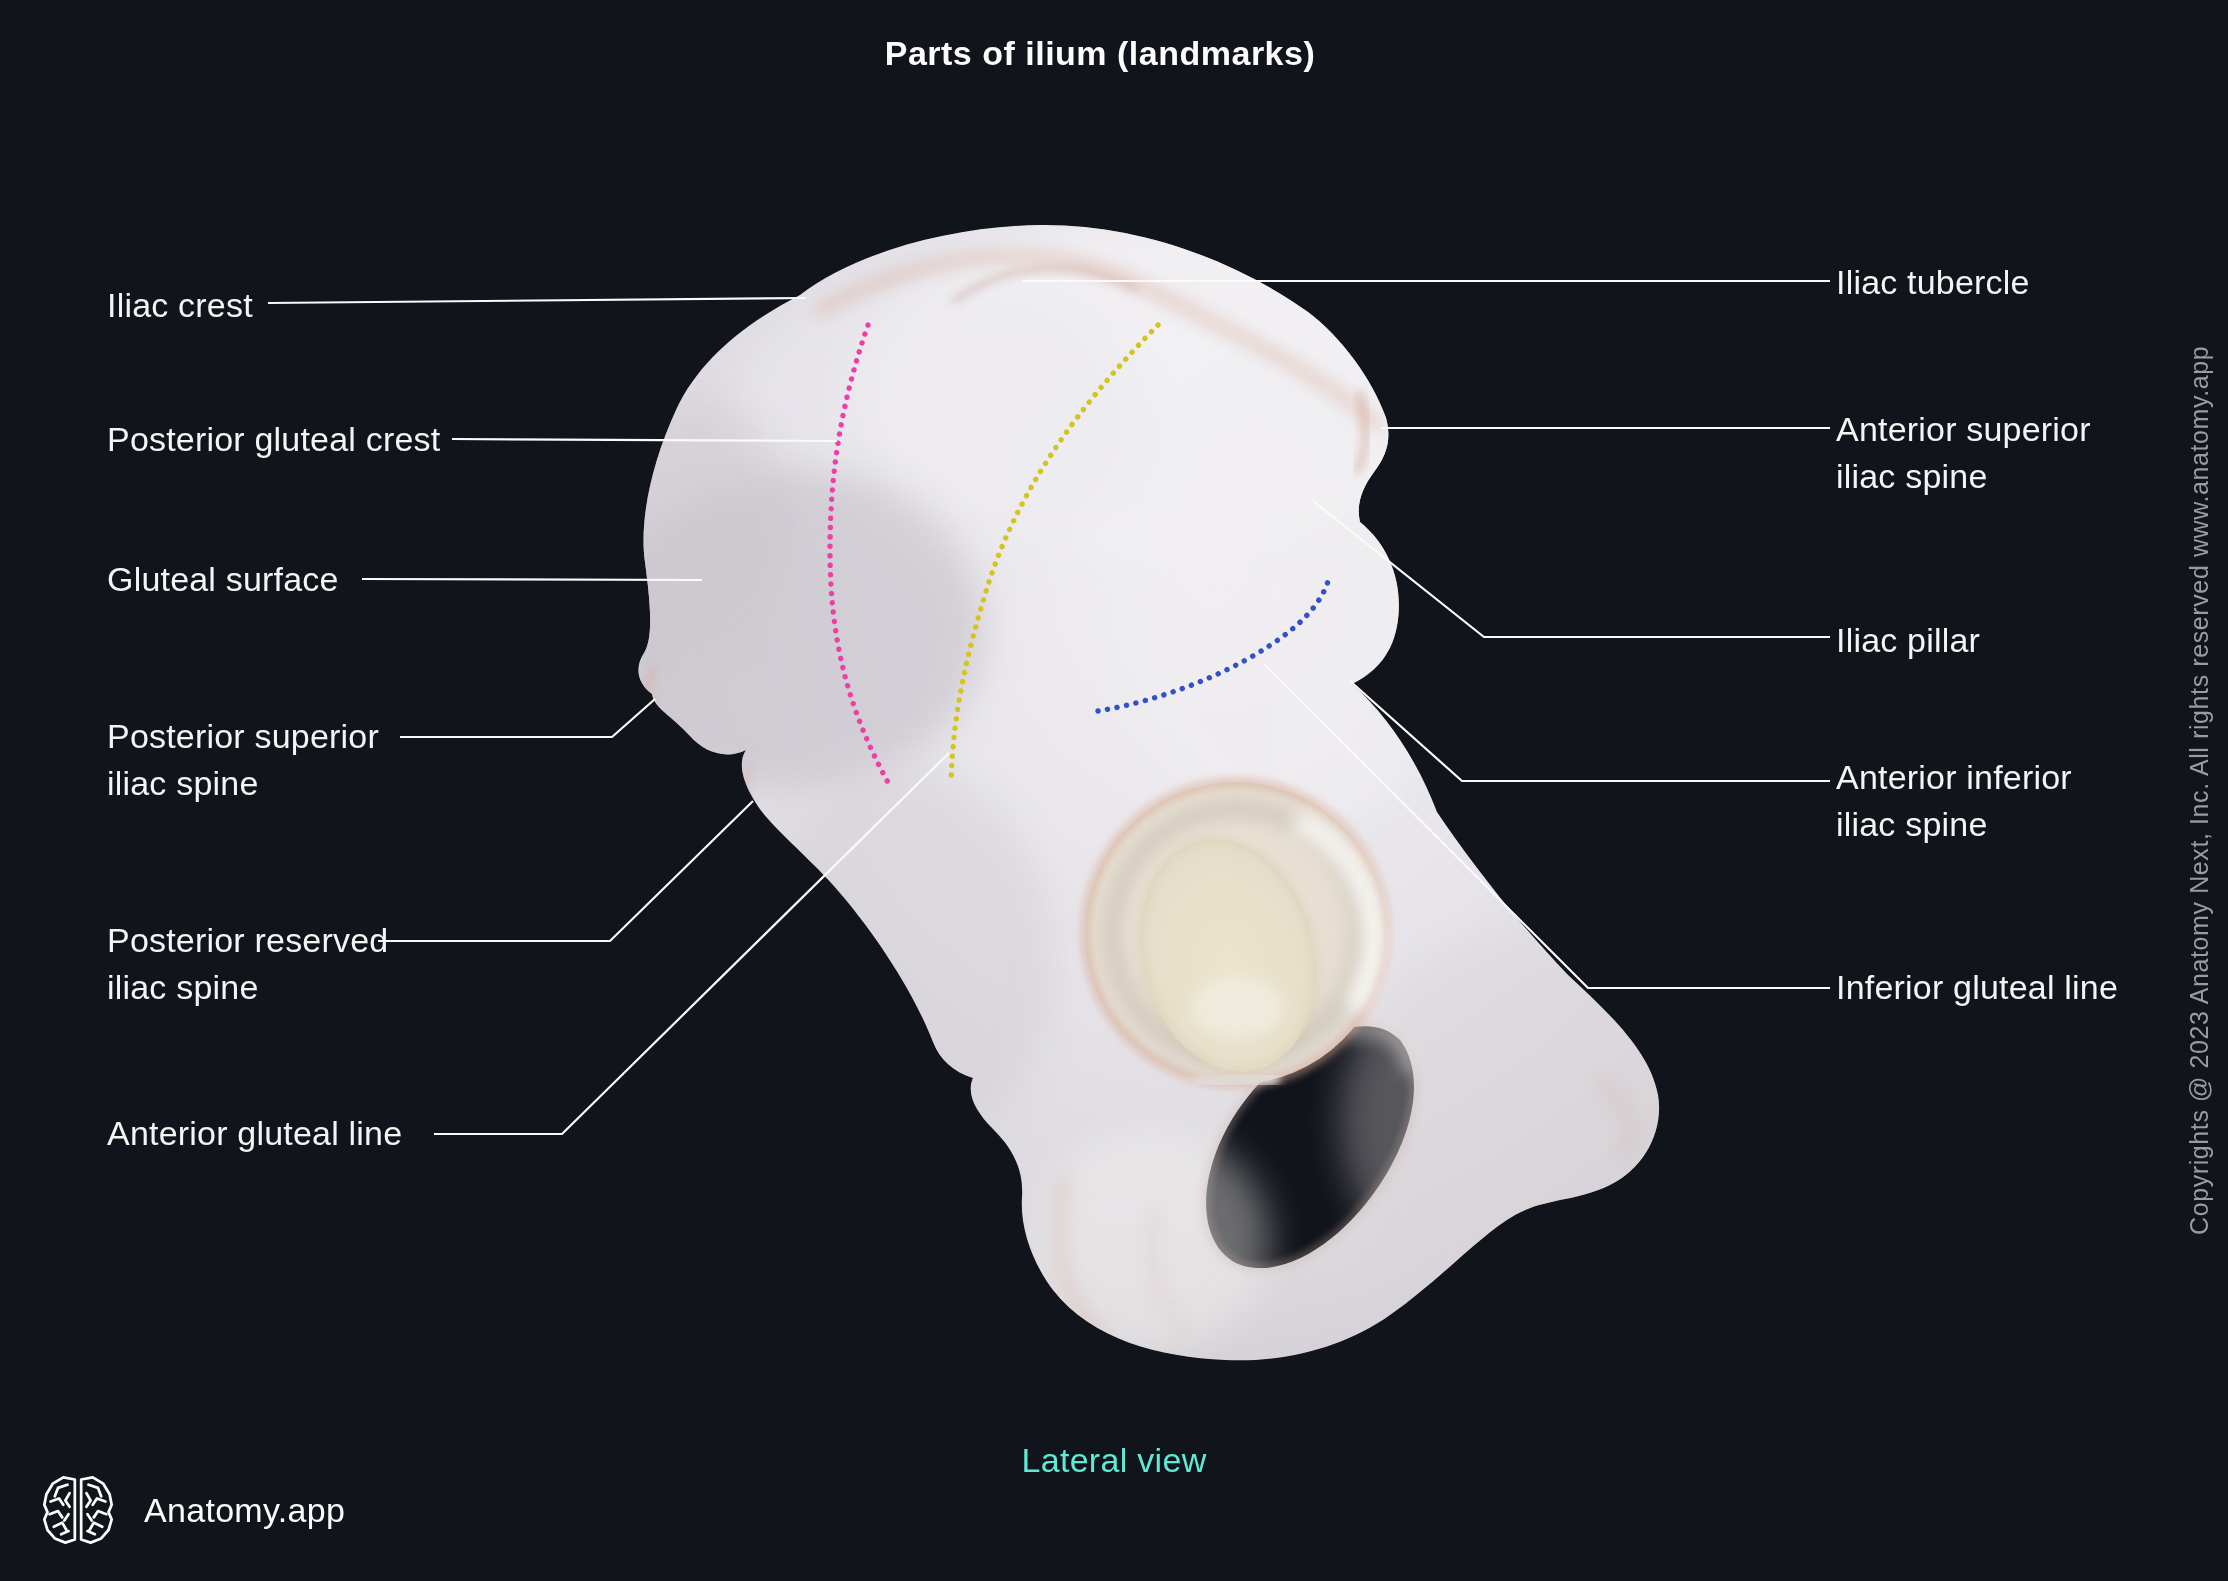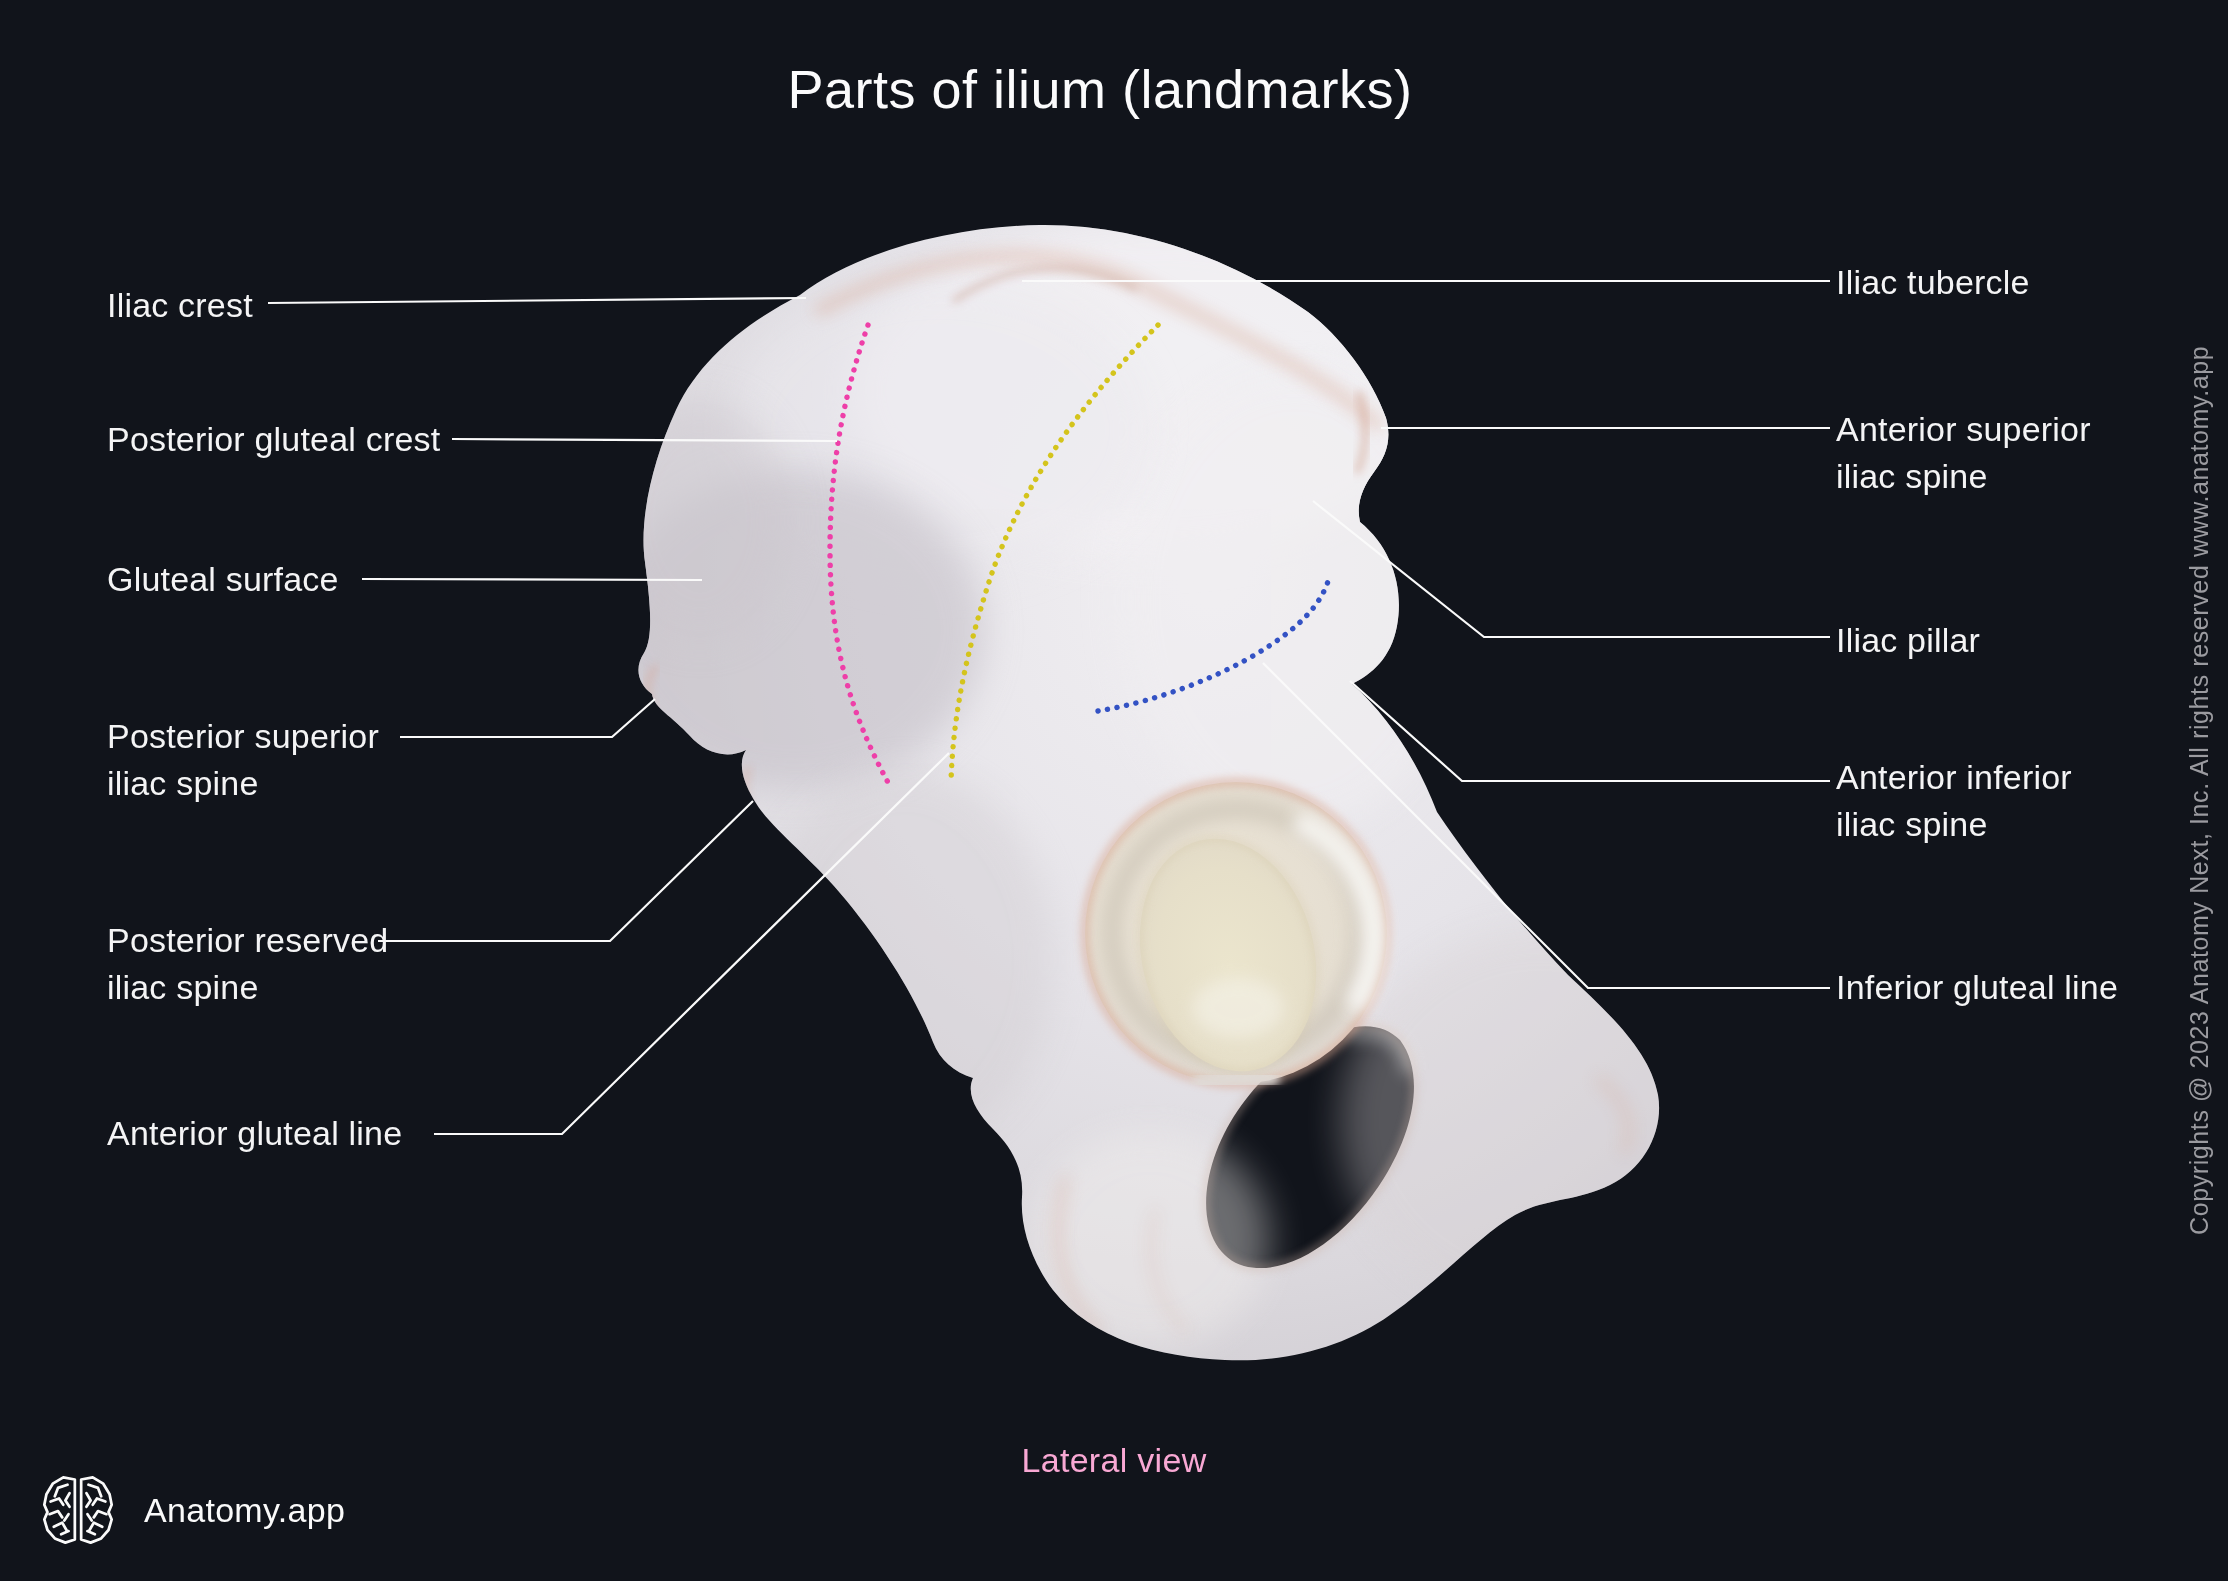--- a/index.html
+++ b/index.html
@@ -3,30 +3,30 @@
 <meta charset="utf-8">
 <style>
   html,body{margin:0;padding:0;background:#11141b;}
   #canvas{
     position:relative;width:2228px;height:1581px;overflow:hidden;
     background:#11141b;
     font-family:"Liberation Sans", sans-serif;
     color:#f4f4f5;
   }
   #page-title{
-    position:absolute;top:58px;left:0;width:2200px;text-align:center;
-    font-size:54px;font-weight:400;letter-spacing:0.5px;color:#fbfbfc;
+    position:absolute;top:34px;left:0;width:2200px;text-align:center;
+    font-size:34px;font-weight:700;letter-spacing:0.5px;color:#fbfbfc;
   }
   .label{
     position:absolute;font-size:34px;font-weight:500;line-height:47px;
     color:#f4f4f5;white-space:pre-line;letter-spacing:0.2px;
   }
   #view-label{
     position:absolute;top:1441px;left:0;width:2228px;text-align:center;
-    font-size:34px;font-weight:500;color:#f9a8d4;letter-spacing:0.3px;
+    font-size:34px;font-weight:500;color:#5eead4;letter-spacing:0.3px;
   }
   #artwork{position:absolute;top:0;left:0;}
   #brand{
     position:absolute;left:38px;top:1472px;display:flex;align-items:center;gap:26px;
   }
   #brand-name{font-size:34px;font-weight:500;color:#fafafa;letter-spacing:0.3px;}
   #copyright{
     position:absolute;right:14px;top:0;height:1581px;display:flex;align-items:center;justify-content:center;
     writing-mode:vertical-rl;transform:rotate(180deg);
     font-size:25px;color:#9b9ba0;letter-spacing:0.6px;

